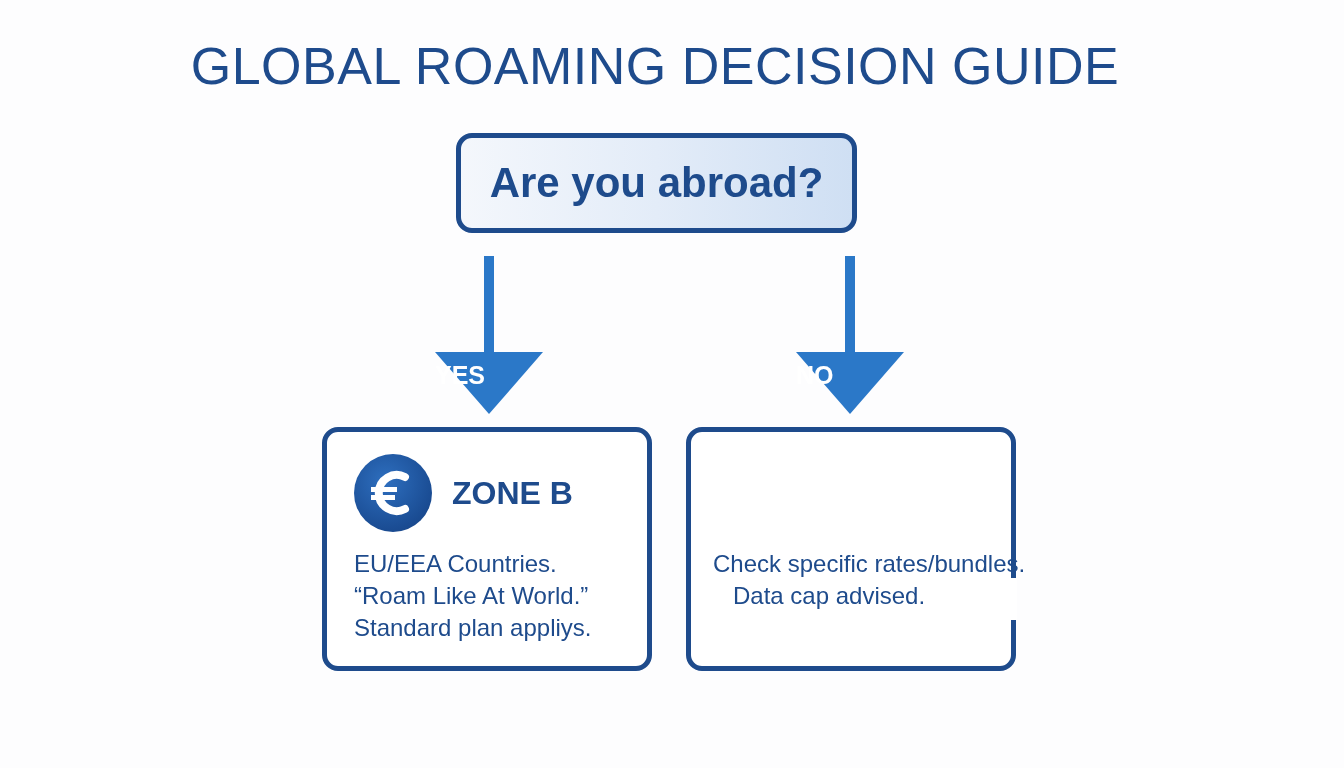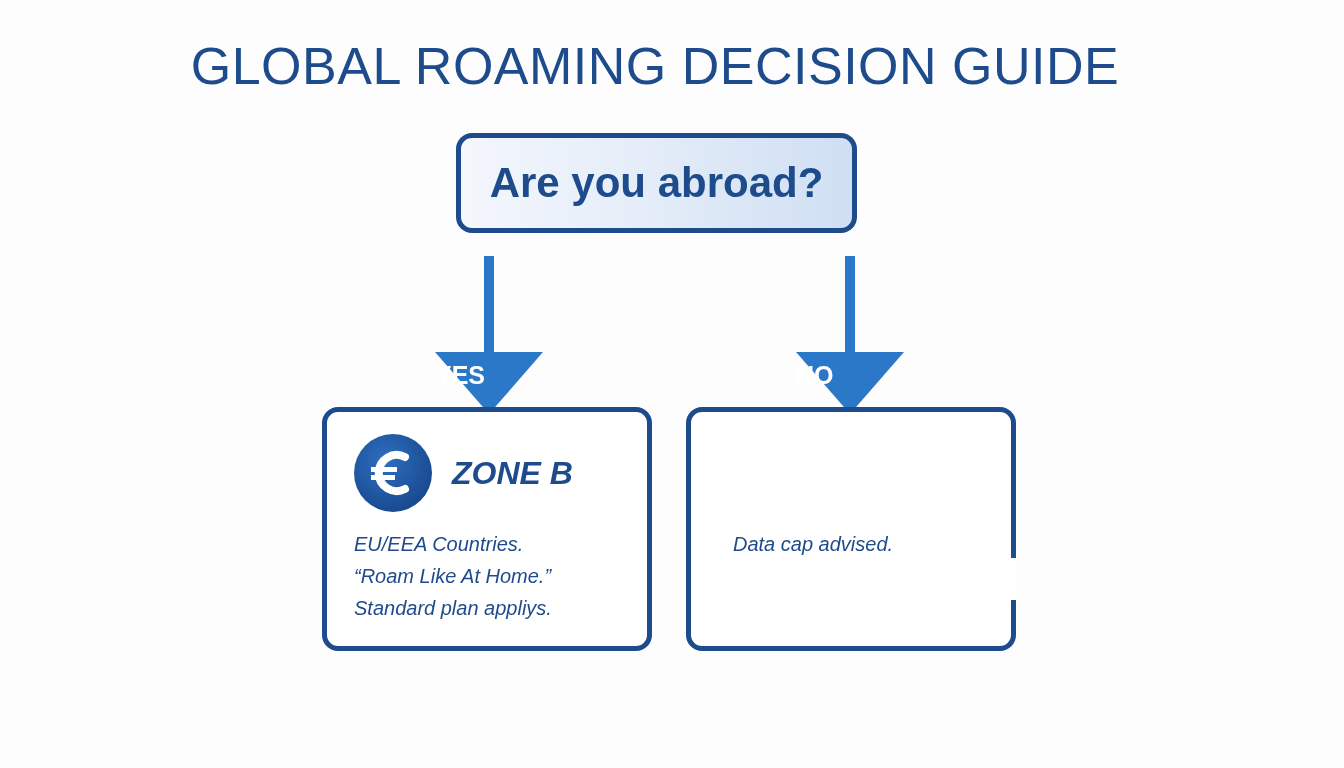--- a/index.html
+++ b/index.html
@@ -31,42 +31,41 @@
     position: absolute; width: 0; height: 0;
     border-left: 54px solid transparent;
     border-right: 54px solid transparent;
     border-top: 62px solid #2b78c8;
   }
   .arrow-label {
     position: absolute; width: 108px; 
     font-size: 25px; font-weight: bold; color: #ffffff;
   }
   .card {
-    position: absolute; top: 407px; height: 244px;
+    position: absolute; top: 427px; height: 244px;
     box-sizing: border-box;
     border: 5px solid #1e4b8c; border-radius: 16px;
     background: #ffffff;
-    font-style: italic;
   }
   .card-head {
     position: absolute; left: 27px; top: 22px;
     display: flex; align-items: center;
   }
   .card-icon {
     width: 78px; height: 78px; border-radius: 50%;
     background: radial-gradient(circle at 40% 35%, #2e6fbf 0%, #1a4c93 70%, #163f7c 100%);
     display: flex; align-items: center; justify-content: center;
   }
   .card-title {
     margin-left: 20px;
     font-size: 32px; font-weight: bold; color: #1e4b8c;
   }
   .card-body {
     position: absolute; left: 27px; top: 116px;
-    font-size: 20px; color: #1e4b8c; line-height: 32px;
+    font-size: 24px; color: #1e4b8c; line-height: 32px;
   }
   .card-body div { white-space: nowrap; }
   .gap-mask {
     position: absolute; background: #ffffff;
   }
 </style>
 </head>
 <body>
 
 <div class="title">GLOBAL ROAMING DECISION GUIDE</div>
@@ -93,23 +92,24 @@
       <svg width="56" height="56" viewBox="0 0 56 56">
         <path d="M40 12 A18 18 0 1 0 40 44" fill="none" stroke="#ffffff" stroke-width="8" stroke-linecap="round"></path>
         <rect x="6" y="22" width="26" height="5" fill="#ffffff"></rect>
         <rect x="6" y="30" width="24" height="5" fill="#ffffff"></rect>
       </svg>
     </div>
     <div class="card-title">ZONE B</div>
   </div>
   <div class="card-body">
     <div>EU/EEA Countries.</div>
-    <div>“Roam Like At Home.”</div>
+    <div>“Roam Like At World.”</div>
     <div>Standard plan appliys.</div>
   </div>
 </div>
 
 <div class="card" style="left:686px; width:330px;">
   <div class="gap-mask" style="right:-6px; top:146px; width:8px; height:42px;"></div>
   <div class="card-body" style="left:22px;">
+    <div>Check specific rates/bundles.</div>
     <div style="padding-left:2px;margin-left:18px;">Data cap advised.</div>
   </div>
 </div>
 
 </body></html>

